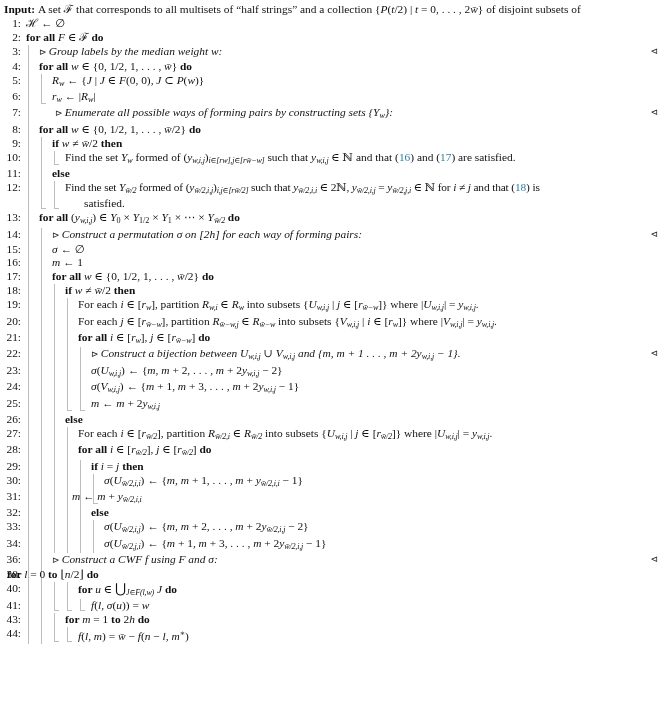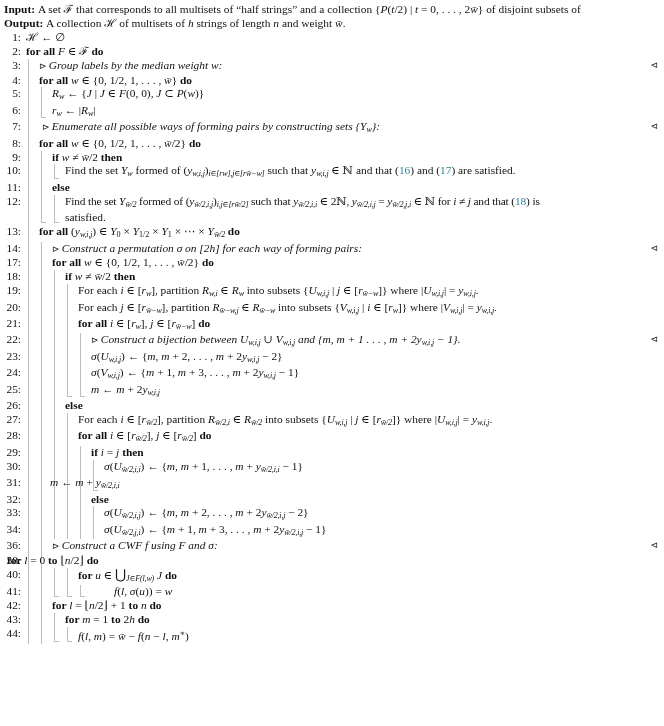--- a/index.html
+++ b/index.html
@@ -69,21 +69,20 @@
   .sg-a{color:var(--alg);font-style:normal;}
   .sg-t{font-size:9px;color:var(--tri);font-style:normal;}
   .sg-U{font-size:13.5px;font-style:normal;}
 </style>
 </head>
 <body>
 
 <div class="page">
   <div id="header">
       <div class="hrow"><span class="hlabel">Input: </span><span class="sg-r">A set </span><span class="sg-c">ℱ</span><span class="sg-r"> that corresponds to all multisets of “half strings” and a collection {</span><span class="sg-i">P</span><span class="sg-r">(</span><span class="sg-i">t</span><span class="sg-r">/2) | </span><span class="sg-i">t</span><span class="sg-r"> = 0, . . . , 2</span><span class="sg-i">w̄</span><span class="sg-r">} of disjoint subsets of</span></div>
-      <div class="hrow"><span class="hlabel">Output: </span><span class="sg-r">A collection </span><span class="sg-c">ℋ</span><span class="sg-r"> of multisets of </span><span class="sg-i">h</span><span class="sg-r"> strings of length </span><span class="sg-i">n</span><span class="sg-r"> and weight </span><span class="sg-i">w̄</span><span class="sg-r">.</span></div>
     </div>
   <div id="lines">
       <div class="row">
         <span class="num">1:</span>
         <div class="body" style="padding-left: 26px;"><span class="sg-c">ℋ</span><span class="sg-r"> ← ∅</span></div>
       </div>
       <div class="row">
         <span class="num">2:</span>
         <div class="body" style="padding-left: 26px;"><span class="sg-k">for all </span><span class="sg-i">F</span><span class="sg-r"> ∈ </span><span class="sg-c">ℱ</span><span class="sg-k"> do</span></div>
       </div>
@@ -106,21 +105,21 @@
       </div>
       <div class="row">
         <span class="num">6:</span>
         <span class="guide" style="left: 28px;"></span>
         <span class="guide hook" style="left: 41px;"></span>
         <div class="body" style="padding-left: 52px;"><span class="sg-i">r</span><span class="sg-s">w</span><span class="sg-r"> ← |</span><span class="sg-i">R</span><span class="sg-s">w</span><span class="sg-r">|</span></div>
       </div>
       <div class="row">
         <span class="num">7:</span>
         <span class="guide" style="left: 28px;"></span>
-        <div class="body" style="padding-left: 42px;"><span class="sg-t">⊳ </span><span class="sg-i">Enumerate all possible ways of forming pairs by constructing sets {Y</span><span class="sg-s">w</span><span class="sg-i">}:</span></div>
+        <div class="body" style="padding-left: 55px;"><span class="sg-t">⊳ </span><span class="sg-i">Enumerate all possible ways of forming pairs by constructing sets {Y</span><span class="sg-s">w</span><span class="sg-i">}:</span></div>
         <span class="end">⊲</span>
       </div>
       <div class="row">
         <span class="num">8:</span>
         <span class="guide" style="left: 28px;"></span>
         <div class="body" style="padding-left: 39px;"><span class="sg-k">for all </span><span class="sg-i">w</span><span class="sg-r"> ∈ {0, 1/2, 1, . . . , </span><span class="sg-i">w̄</span><span class="sg-r">/2} </span><span class="sg-k">do</span></div>
       </div>
       <div class="row">
         <span class="num">9:</span>
         <span class="guide" style="left: 28px;"></span>
@@ -144,33 +143,45 @@
         <span class="num">12:</span>
         <span class="guide" style="left: 28px;"></span>
         <span class="guide" style="left: 41px;"></span>
         <span class="guide" style="left: 54px;"></span>
         <div class="body tight" style="padding-left: 65px;"><span class="sg-r">Find the set </span><span class="sg-i">Y</span><span class="sg-s">w̄/2</span><span class="sg-r"> formed of (</span><span class="sg-i">y</span><span class="sg-s">w̄/2,i,j</span><span class="sg-r">)</span><span class="sg-s">i,j∈[rw̄/2]</span><span class="sg-r"> such that </span><span class="sg-i">y</span><span class="sg-s">w̄/2,i,i</span><span class="sg-r"> ∈ 2</span><span class="sg-b">ℕ</span><span class="sg-r">, </span><span class="sg-i">y</span><span class="sg-s">w̄/2,i,j</span><span class="sg-r"> = </span><span class="sg-i">y</span><span class="sg-s">w̄/2,j,i</span><span class="sg-r"> ∈ </span><span class="sg-b">ℕ</span><span class="sg-r"> for </span><span class="sg-i">i</span><span class="sg-r"> ≠ </span><span class="sg-i">j</span><span class="sg-r"> and that (</span><span class="sg-e">18</span><span class="sg-r">) is</span></div>
       </div>
       <div class="row">
         <span class="guide" style="left: 28px;"></span>
         <span class="guide hook" style="left: 41px;"></span>
         <span class="guide hook" style="left: 54px;"></span>
-        <div class="body" style="padding-left: 65px;"><span class="sg-r">satisfied.</span></div>
+        <div class="body" style="padding-left: 65px; margin-left: 19px;"><span class="sg-r">satisfied.</span></div>
       </div>
       <div class="row">
         <span class="num">13:</span>
         <span class="guide" style="left: 28px;"></span>
         <div class="body" style="padding-left: 39px;"><span class="sg-k">for all </span><span class="sg-r">(</span><span class="sg-i">y</span><span class="sg-s">w,i,j</span><span class="sg-r">) ∈ </span><span class="sg-i">Y</span><span class="sg-d">0</span><span class="sg-r"> × </span><span class="sg-i">Y</span><span class="sg-d">1/2</span><span class="sg-r"> × </span><span class="sg-i">Y</span><span class="sg-d">1</span><span class="sg-r"> × ⋯ × </span><span class="sg-i">Y</span><span class="sg-s">w̄/2</span><span class="sg-r"> </span><span class="sg-k">do</span></div>
       </div>
       <div class="row">
         <span class="num">14:</span>
         <span class="guide" style="left: 28px;"></span>
         <span class="guide" style="left: 41px;"></span>
         <div class="body" style="padding-left: 52px;"><span class="sg-t">⊳ </span><span class="sg-i">Construct a permutation σ on [2h] for each way of forming pairs:</span></div>
         <span class="end">⊲</span>
+      </div>
+      <div class="row">
+        <span class="num">15:</span>
+        <span class="guide" style="left: 28px;"></span>
+        <span class="guide" style="left: 41px;"></span>
+        <div class="body" style="padding-left: 52px;"><span class="sg-i">σ</span><span class="sg-r"> ← ∅</span></div>
+      </div>
+      <div class="row">
+        <span class="num">16:</span>
+        <span class="guide" style="left: 28px;"></span>
+        <span class="guide" style="left: 41px;"></span>
+        <div class="body" style="padding-left: 52px;"><span class="sg-i">m</span><span class="sg-r"> ← 1</span></div>
       </div>
       <div class="row">
         <span class="num">17:</span>
         <span class="guide" style="left: 28px;"></span>
         <span class="guide" style="left: 41px;"></span>
         <div class="body" style="padding-left: 52px;"><span class="sg-k">for all </span><span class="sg-i">w</span><span class="sg-r"> ∈ {0, 1/2, 1, . . . , </span><span class="sg-i">w̄</span><span class="sg-r">/2} </span><span class="sg-k">do</span></div>
       </div>
       <div class="row">
         <span class="num">18:</span>
         <span class="guide" style="left: 28px;"></span>
@@ -282,21 +293,21 @@
         <div class="body" style="padding-left: 104px;"><span class="sg-i">σ</span><span class="sg-r">(</span><span class="sg-i">U</span><span class="sg-s">w̄/2,i,i</span><span class="sg-r">) ← {</span><span class="sg-i">m</span><span class="sg-r">, </span><span class="sg-i">m</span><span class="sg-r"> + 1, . . . , </span><span class="sg-i">m</span><span class="sg-r"> + </span><span class="sg-i">y</span><span class="sg-s">w̄/2,i,i</span><span class="sg-r"> − 1}</span></div>
       </div>
       <div class="row">
         <span class="num">31:</span>
         <span class="guide" style="left: 28px;"></span>
         <span class="guide" style="left: 41px;"></span>
         <span class="guide" style="left: 54px;"></span>
         <span class="guide" style="left: 67px;"></span>
         <span class="guide" style="left: 80px;"></span>
         <span class="guide hook" style="left: 93px;"></span>
-        <div class="body" style="padding-left: 50px;"><span class="sg-i">m</span><span class="sg-r"> ← </span><span class="sg-i">m</span><span class="sg-r"> + </span><span class="sg-i">y</span><span class="sg-s">w̄/2,i,i</span></div>
+        <div class="body" style="padding-left: 72px;"><span class="sg-i">m</span><span class="sg-r"> ← </span><span class="sg-i">m</span><span class="sg-r"> + </span><span class="sg-i">y</span><span class="sg-s">w̄/2,i,i</span></div>
       </div>
       <div class="row">
         <span class="num">32:</span>
         <span class="guide" style="left: 28px;"></span>
         <span class="guide" style="left: 41px;"></span>
         <span class="guide" style="left: 54px;"></span>
         <span class="guide" style="left: 67px;"></span>
         <span class="guide" style="left: 80px;"></span>
         <div class="body" style="padding-left: 91px;"><span class="sg-k">else</span></div>
       </div>
@@ -341,27 +352,21 @@
         <span class="guide" style="left: 67px;"></span>
         <div class="body" style="padding-left: 78px;"><span class="sg-k">for </span><span class="sg-i">u</span><span class="sg-r"> ∈ </span><span class="sg-U">⋃</span><span class="sg-s">J∈F(l,w)</span><span class="sg-r"> </span><span class="sg-i">J</span><span class="sg-r"> </span><span class="sg-k">do</span></div>
       </div>
       <div class="row">
         <span class="num">41:</span>
         <span class="guide" style="left: 28px;"></span>
         <span class="guide" style="left: 41px;"></span>
         <span class="guide hook" style="left: 54px;"></span>
         <span class="guide hook" style="left: 67px;"></span>
         <span class="guide hook" style="left: 80px;"></span>
-        <div class="body" style="padding-left: 114px;"><span class="sg-i">f</span><span class="sg-r">(</span><span class="sg-i">l</span><span class="sg-r">, </span><span class="sg-i">σ</span><span class="sg-r">(</span><span class="sg-i">u</span><span class="sg-r">)) = </span><span class="sg-i">w</span></div>
-      </div>
-      <div class="row">
-        <span class="num">42:</span>
-        <span class="guide" style="left: 28px;"></span>
-        <span class="guide" style="left: 41px;"></span>
-        <div class="body" style="padding-left: 52px;"><span class="sg-k">for </span><span class="sg-i">l</span><span class="sg-r"> = ⌊</span><span class="sg-i">n</span><span class="sg-r">/2⌋ + 1 </span><span class="sg-k">to </span><span class="sg-i">n</span><span class="sg-r"> </span><span class="sg-k">do</span></div>
+        <div class="body" style="padding-left: 91px;"><span class="sg-i">f</span><span class="sg-r">(</span><span class="sg-i">l</span><span class="sg-r">, </span><span class="sg-i">σ</span><span class="sg-r">(</span><span class="sg-i">u</span><span class="sg-r">)) = </span><span class="sg-i">w</span></div>
       </div>
       <div class="row">
         <span class="num">43:</span>
         <span class="guide" style="left: 28px;"></span>
         <span class="guide" style="left: 41px;"></span>
         <span class="guide" style="left: 54px;"></span>
         <div class="body" style="padding-left: 65px;"><span class="sg-k">for </span><span class="sg-i">m</span><span class="sg-r"> = 1 </span><span class="sg-k">to </span><span class="sg-r">2</span><span class="sg-i">h</span><span class="sg-r"> </span><span class="sg-k">do</span></div>
       </div>
       <div class="row">
         <span class="num">44:</span>

